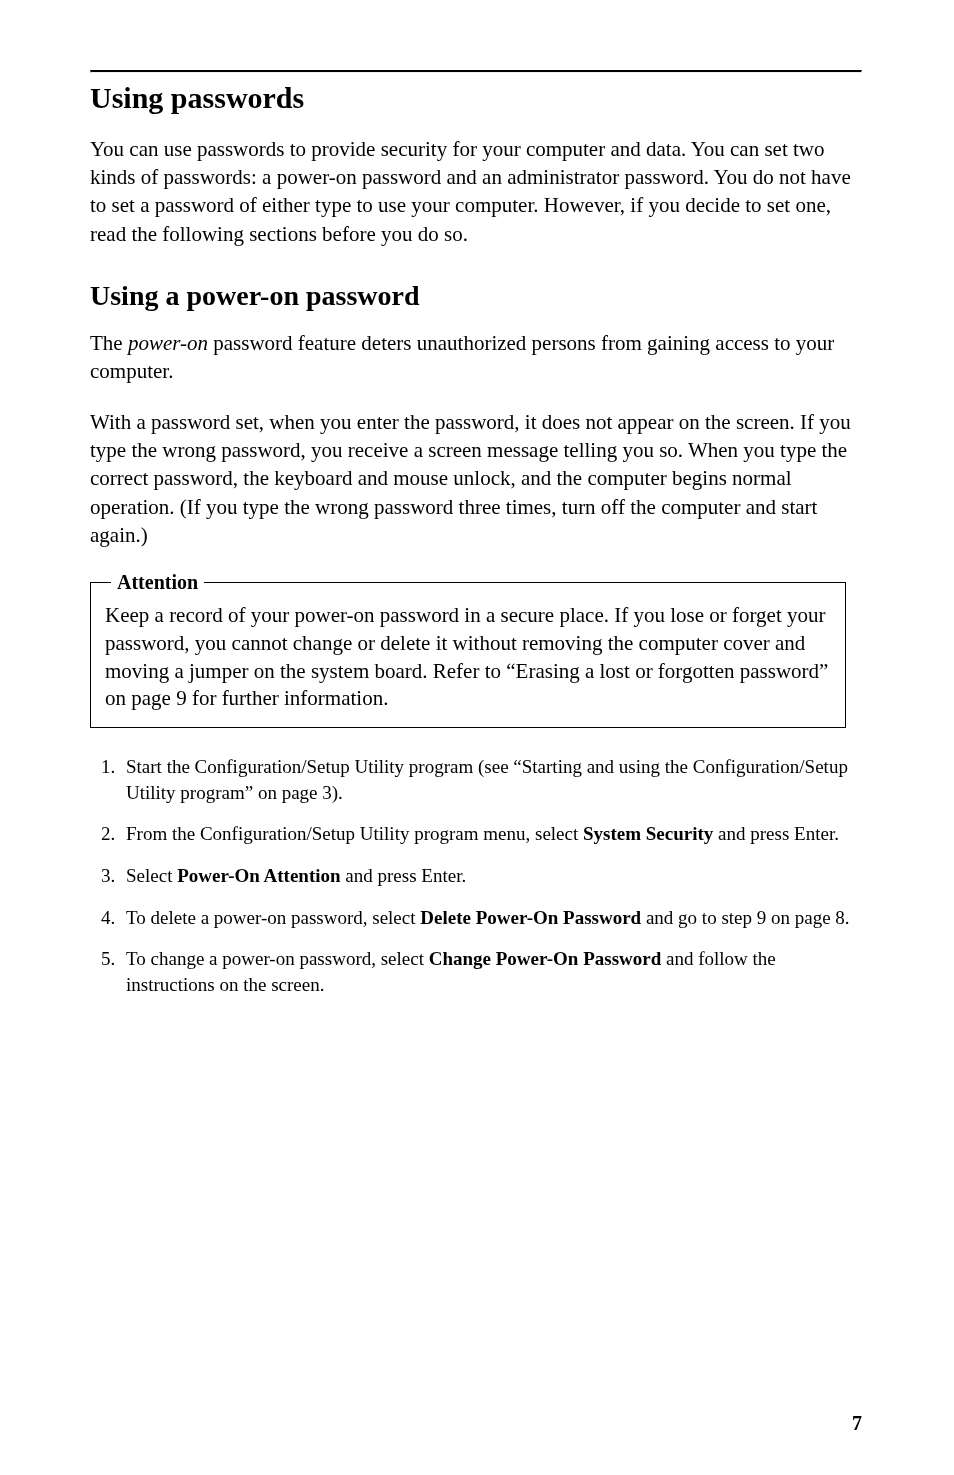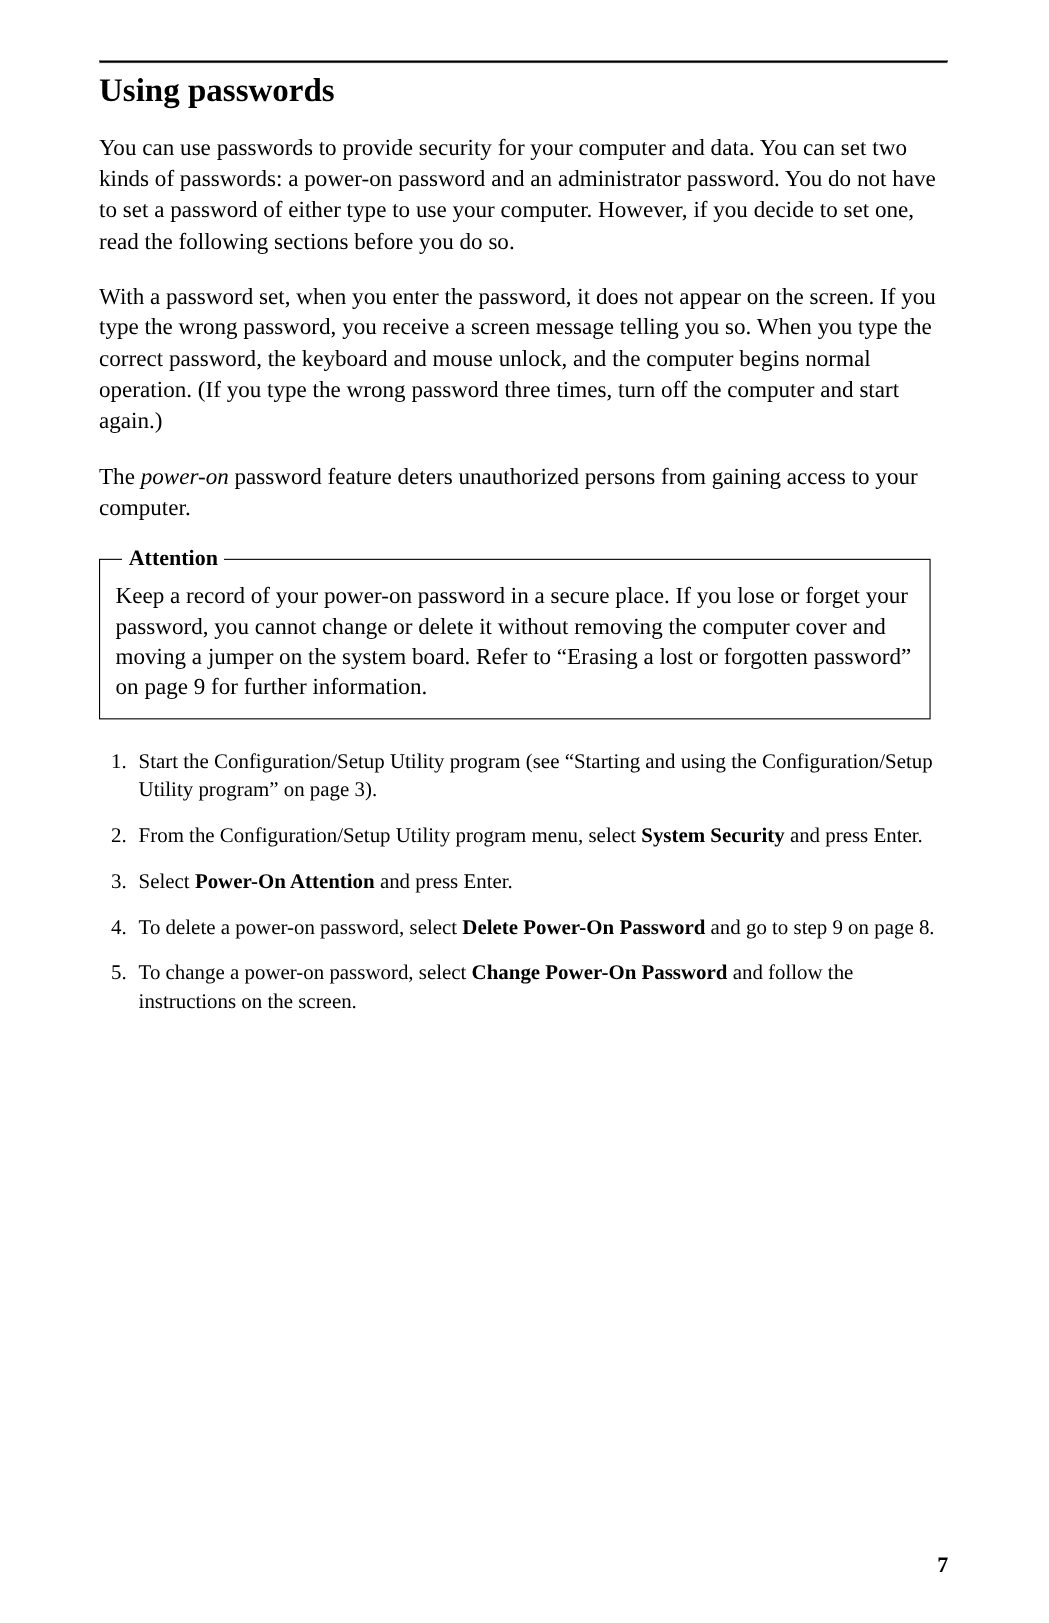--- a/index.html
+++ b/index.html
@@ -5,21 +5,21 @@
   * { box-sizing: border-box; }
   html, body {
     margin: 0; padding: 0;
     background: #ffffff;
     font-family: "Palatino Linotype", "Book Antiqua", Palatino, Georgia, serif;
     color: #000;
   }
   .page {
     width: 952px;
     height: 1475px;
-    padding: 55px 90px 40px 90px;
+    padding: 70px 90px 40px 90px;
     position: relative;
   }
   .rule {
     border-top: 2px solid #000;
     margin: 0;
   }
   h1.section-title {
     font-size: 30px;
     font-weight: 700;
     margin: 6px 0 18px 0;
@@ -81,26 +81,27 @@
 </head>
 <body>
 
 <div class="page">
 
   <hr class="rule">
   <h1 class="section-title">Using passwords</h1>
 
   <p class="body">You can use passwords to provide security for your computer and data. You can set two kinds of passwords:  a power-on password and an administrator password.  You do not have to set a password of either type to use your computer.  However, if you decide to set one, read the following sections before you do so.</p>
 
-
-  <p class="body">With a password set, when you enter the password, it does not appear on the screen.  If you type the wrong password, you receive a screen message telling you so.  When you type the correct password, the keyboard and mouse unlock, and the computer begins normal operation.  (If you type the wrong password three times, turn off the computer and start again.)</p>
+  <h2 class="subsection-title">Using a power-on password</h2>
 
   <p class="body">
     <span>The </span><em class="term">power-on</em><span> password feature deters unauthorized persons from gaining access to your computer.</span>
   </p>
+
+  <p class="body">With a password set, when you enter the password, it does not appear on the screen.  If you type the wrong password, you receive a screen message telling you so.  When you type the correct password, the keyboard and mouse unlock, and the computer begins normal operation.  (If you type the wrong password three times, turn off the computer and start again.)</p>
 
 
 
   <fieldset class="attention">
     <legend>Attention</legend>
     <p>Keep a record of your power-on password in a secure place.  If you lose or forget your password, you cannot change or delete it without removing the computer cover and moving a jumper on the system board.  Refer to “Erasing a lost or forgotten password” on page&nbsp;9 for further information.</p>
   </fieldset>
 
 
   <ol class="steps">

